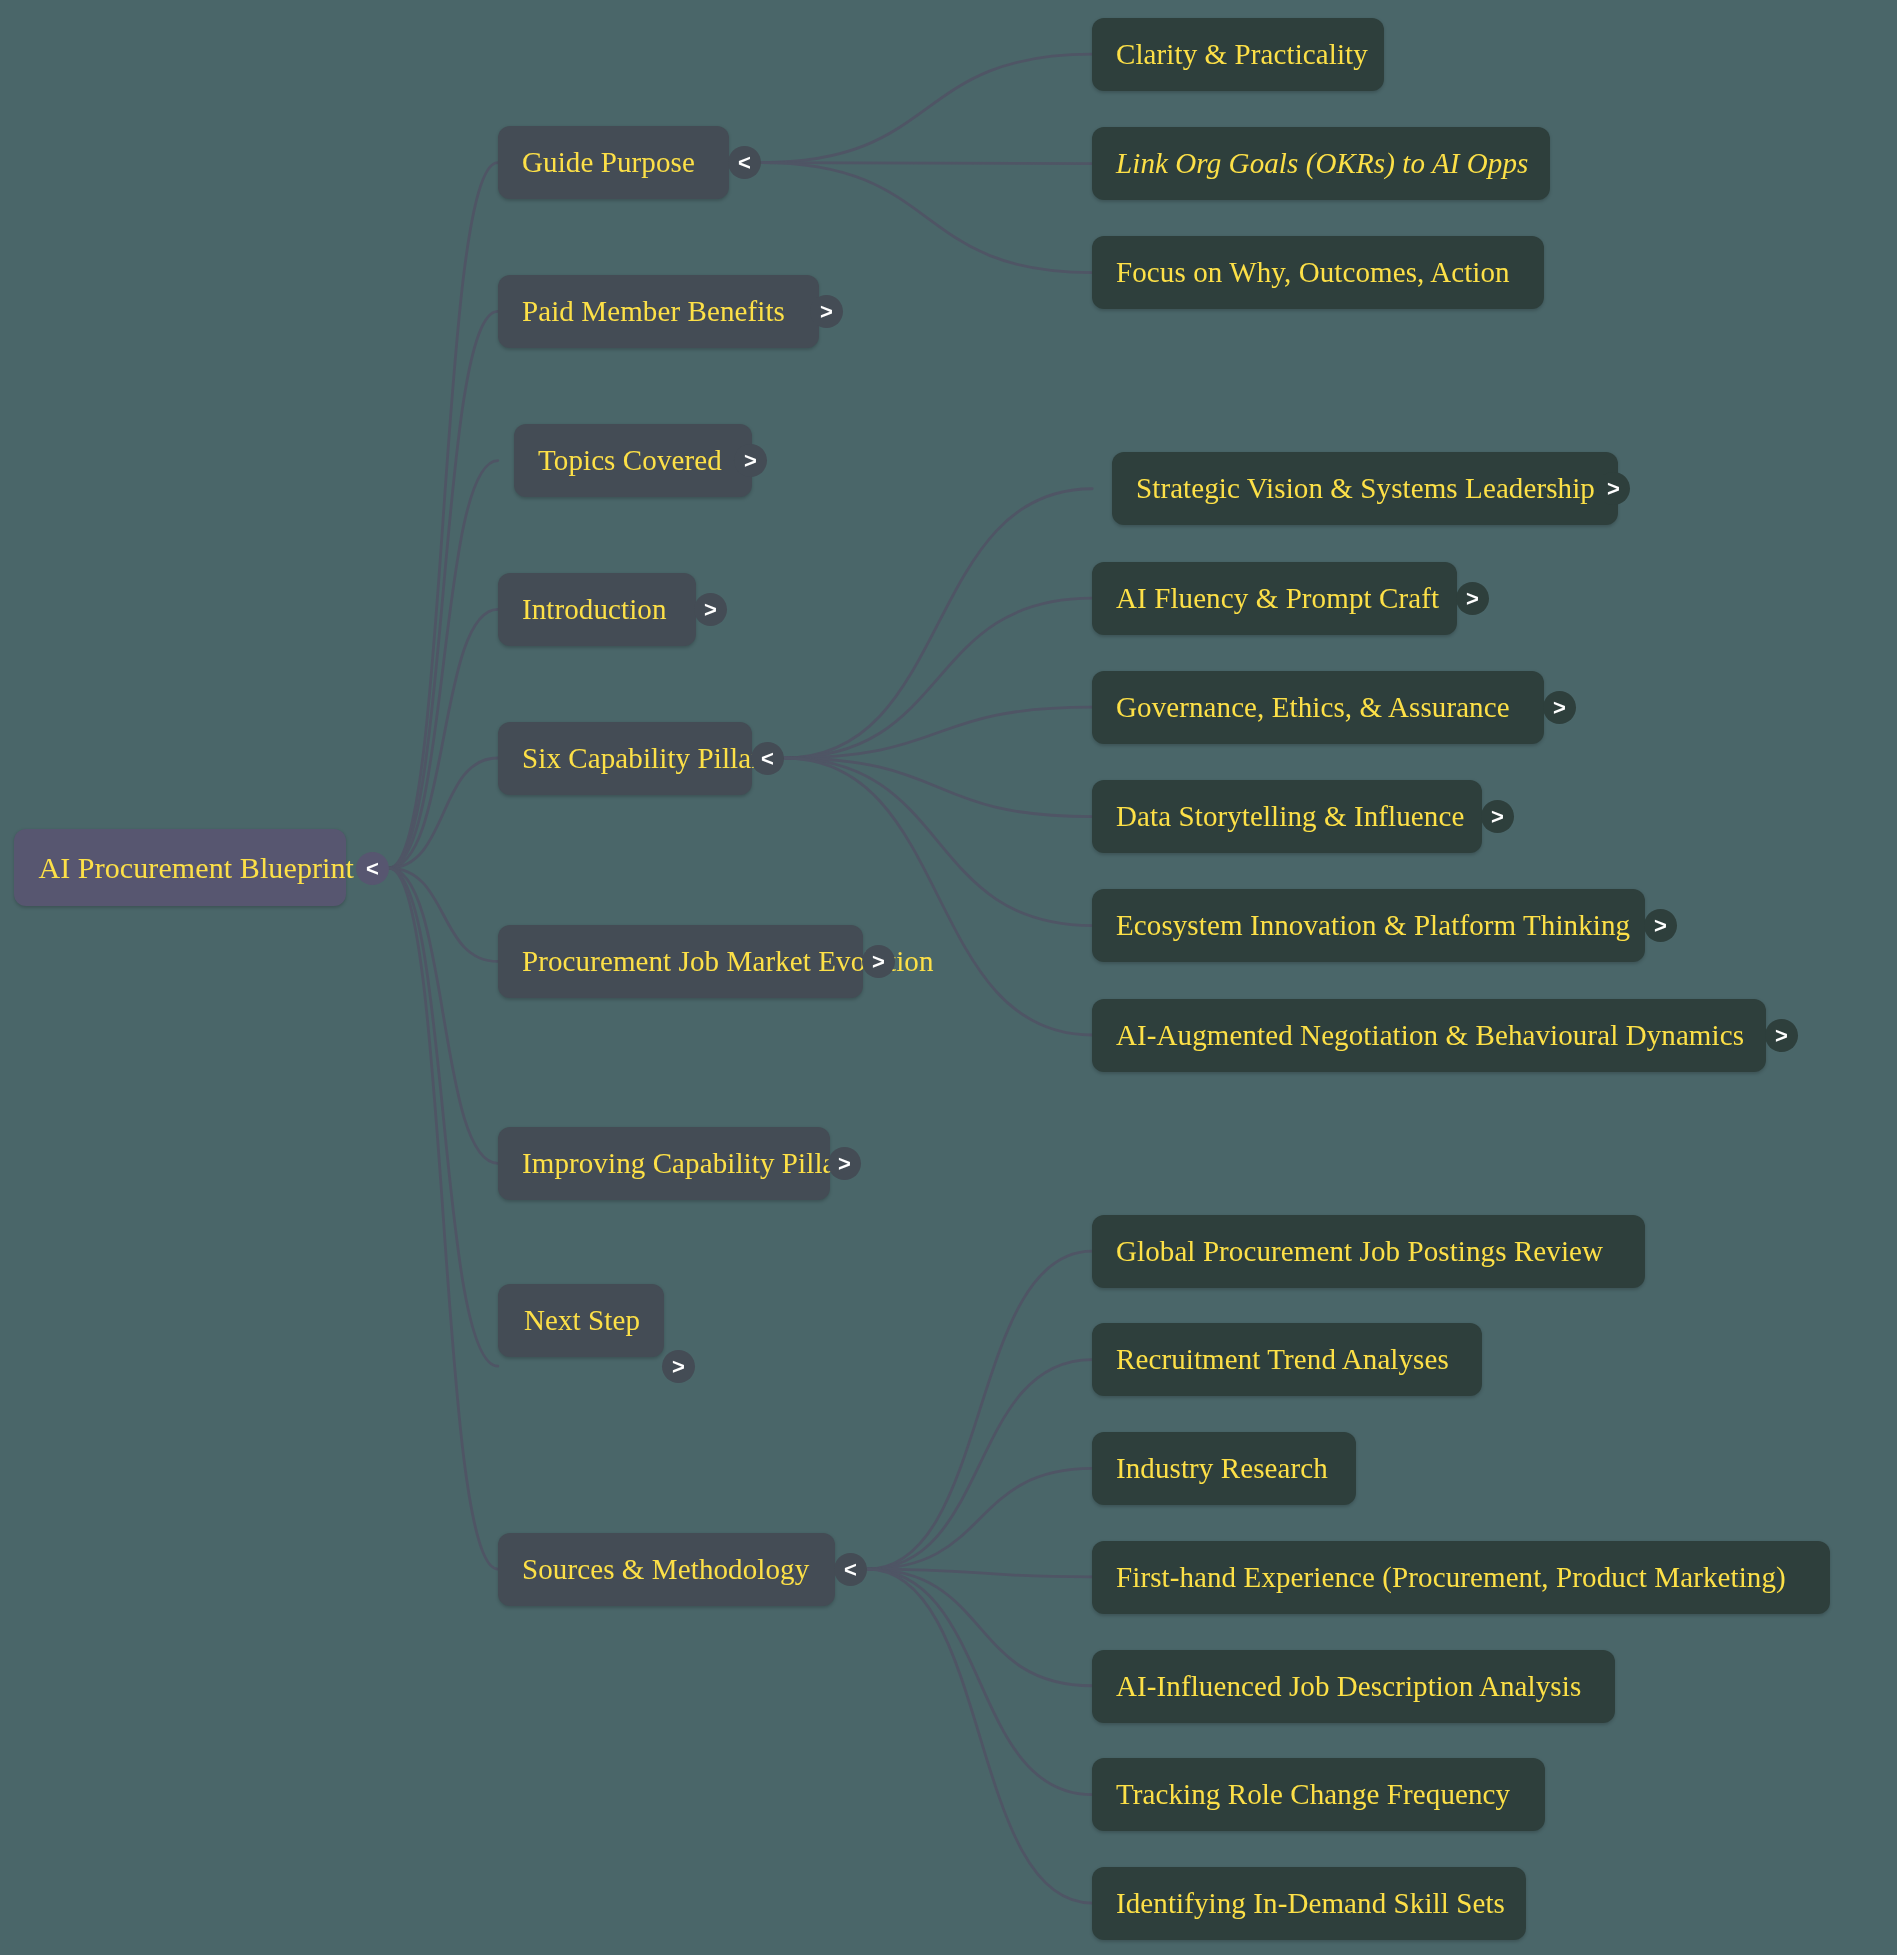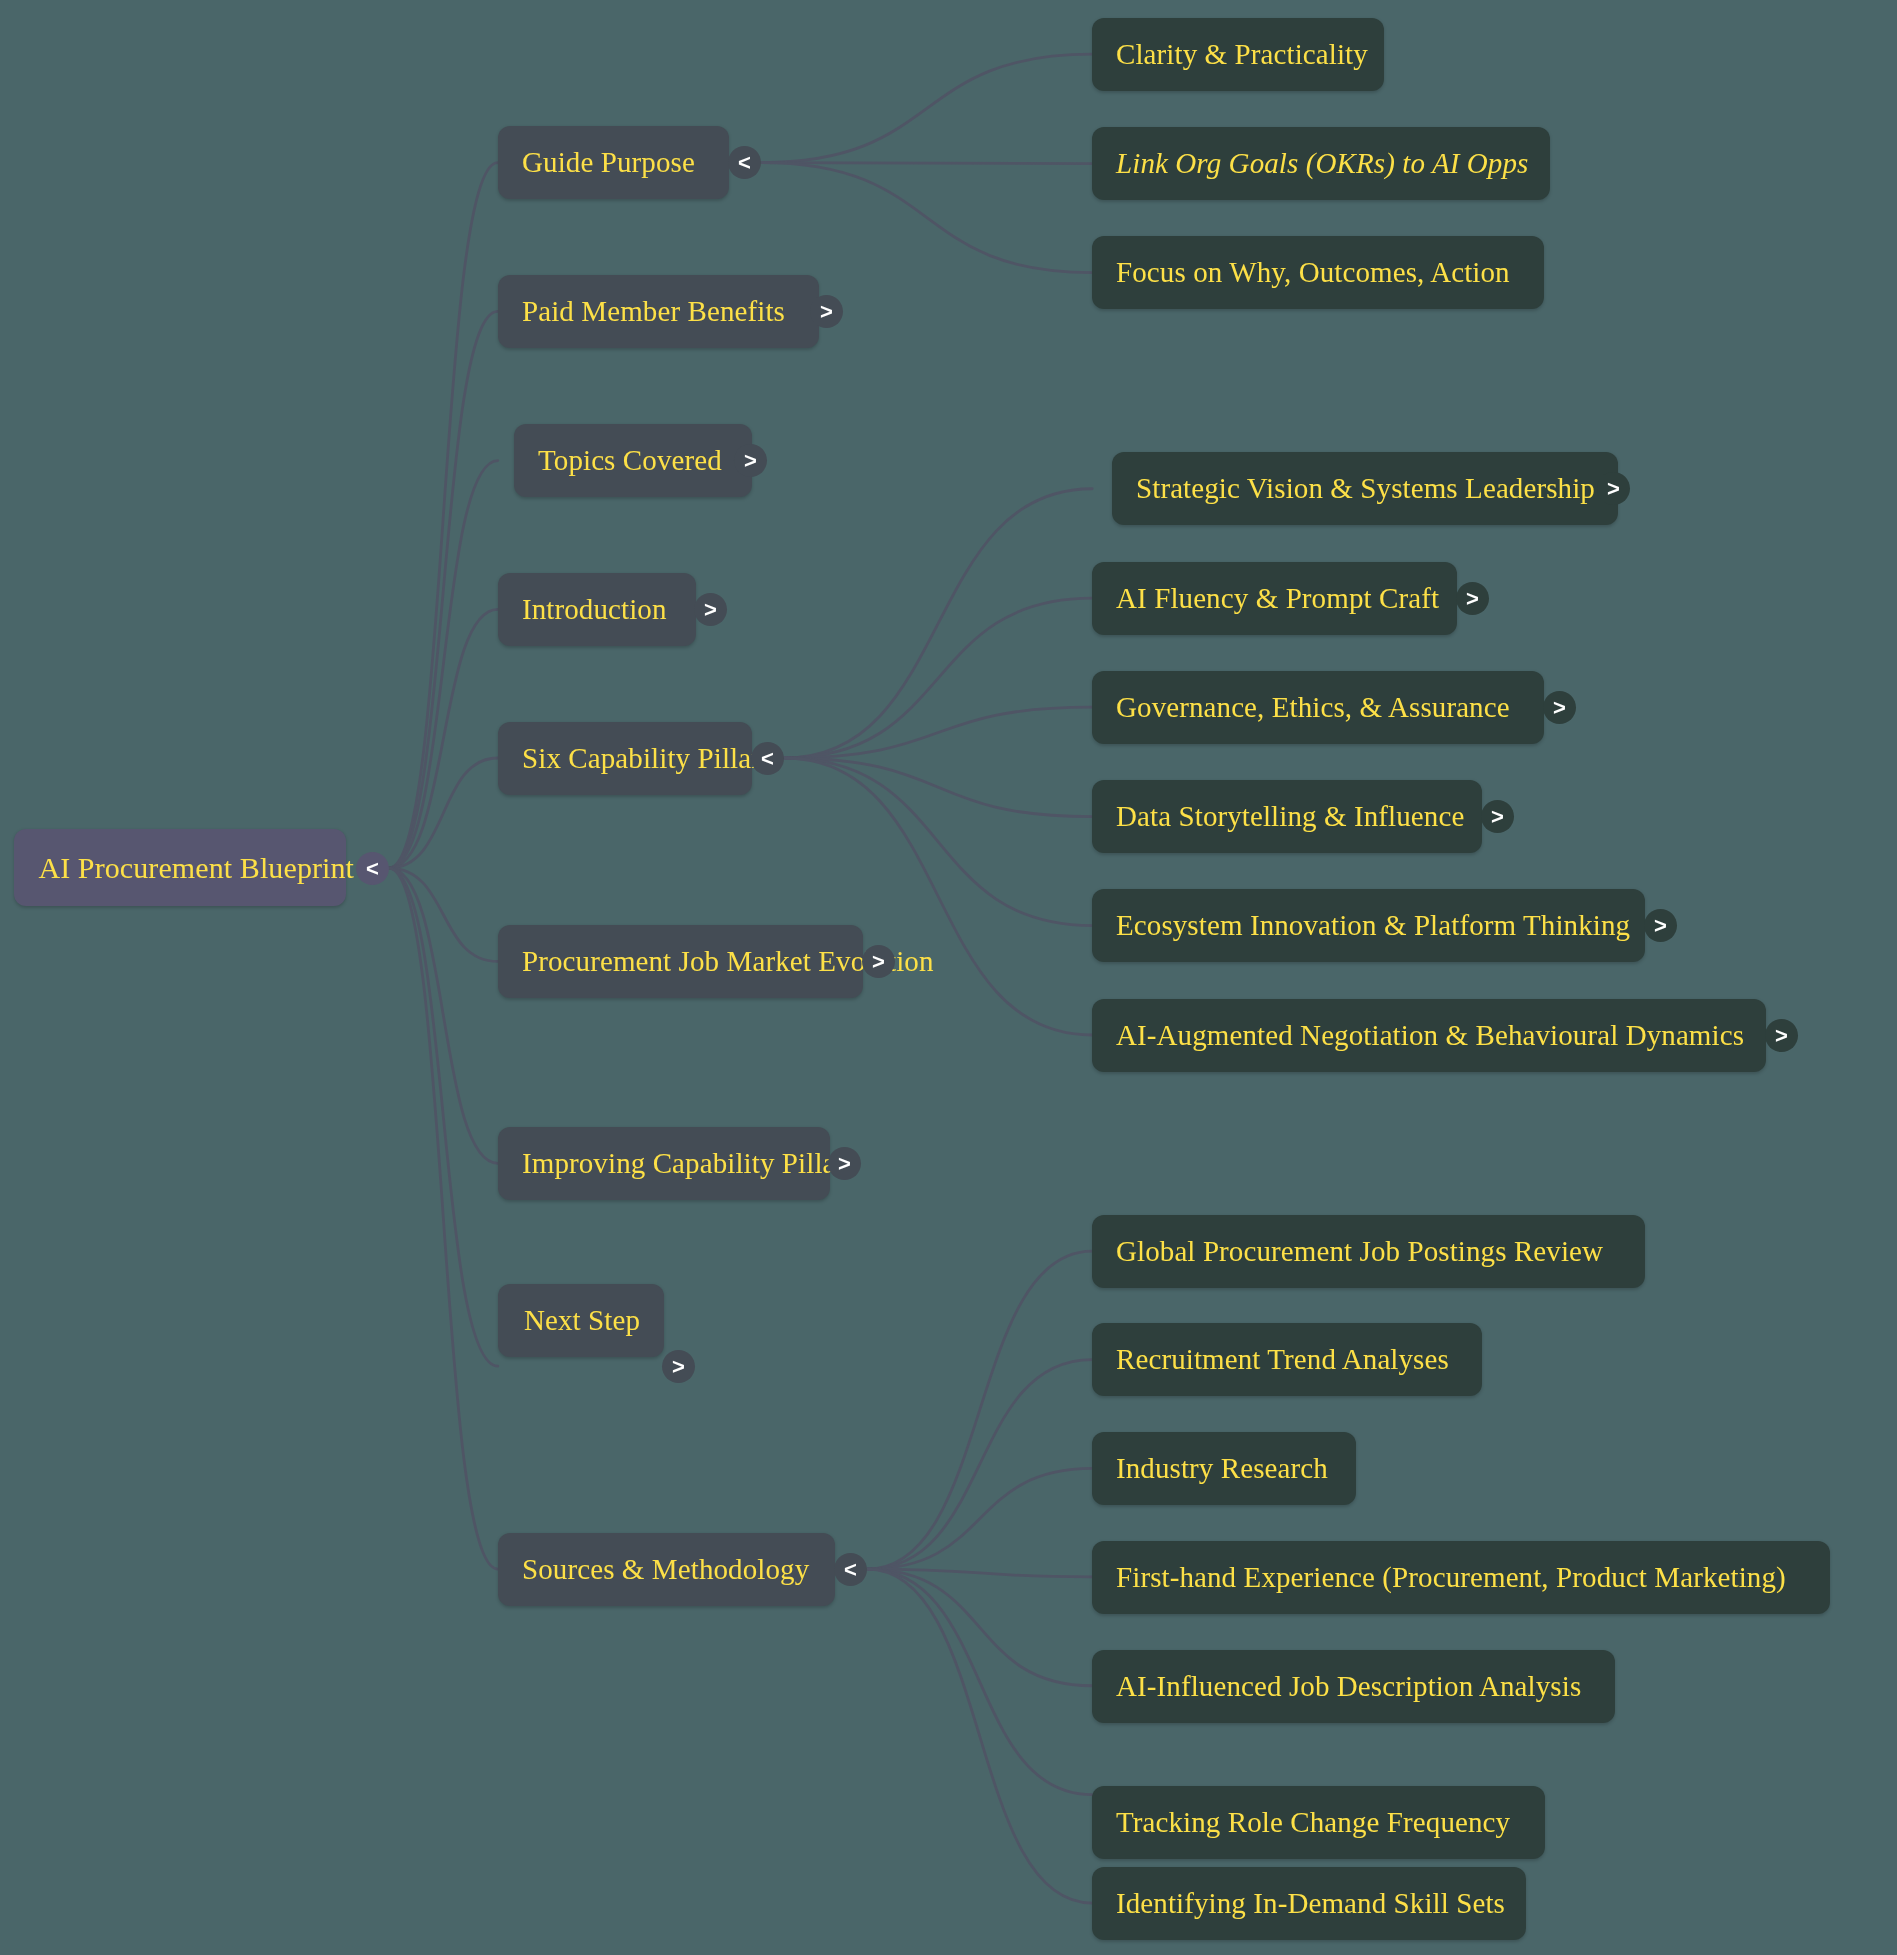--- a/index.html
+++ b/index.html
@@ -160,20 +160,20 @@
     </div>
     <div class="node leaf" style="left: 1092px; top: 1432px; width: 264px; height: 73px;">
       <span>Industry Research</span>
     </div>
     <div class="node leaf" style="left: 1092px; top: 1541px; width: 738px; height: 73px;">
       <span>First-hand Experience (Procurement, Product Marketing)</span>
     </div>
     <div class="node leaf" style="left: 1092px; top: 1650px; width: 523px; height: 73px;">
       <span>AI-Influenced Job Description Analysis</span>
     </div>
-    <div class="node leaf" style="left: 1092px; top: 1758px; width: 453px; height: 73px; margin-top: 28px;">
+    <div class="node leaf" style="left: 1092px; top: 1758px; width: 453px; height: 73px;">
       <span>Tracking Role Change Frequency</span>
     </div>
     <div class="node leaf" style="left: 1092px; top: 1867px; width: 434px; height: 73px; align-items: center;">
       <span>Identifying In-Demand Skill Sets</span>
     </div>
   </div>
 
 
 </body></html>

